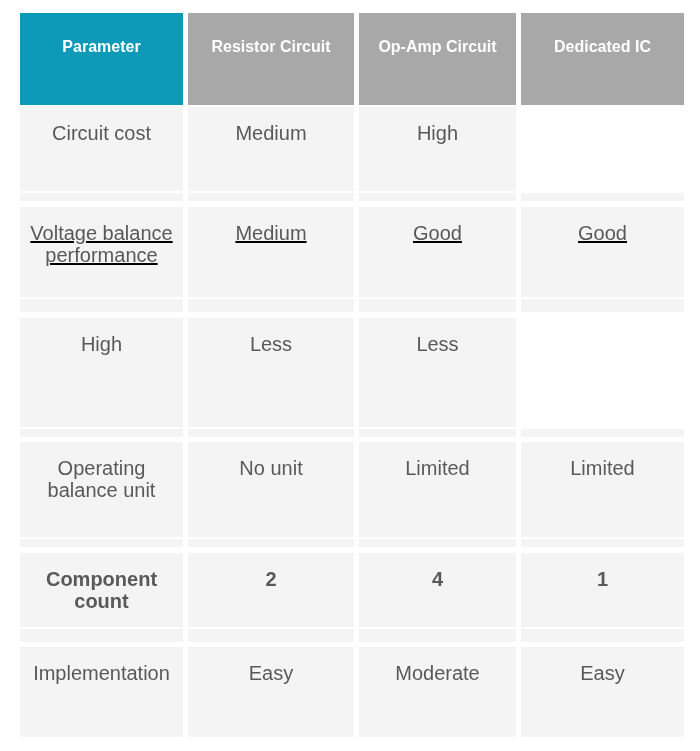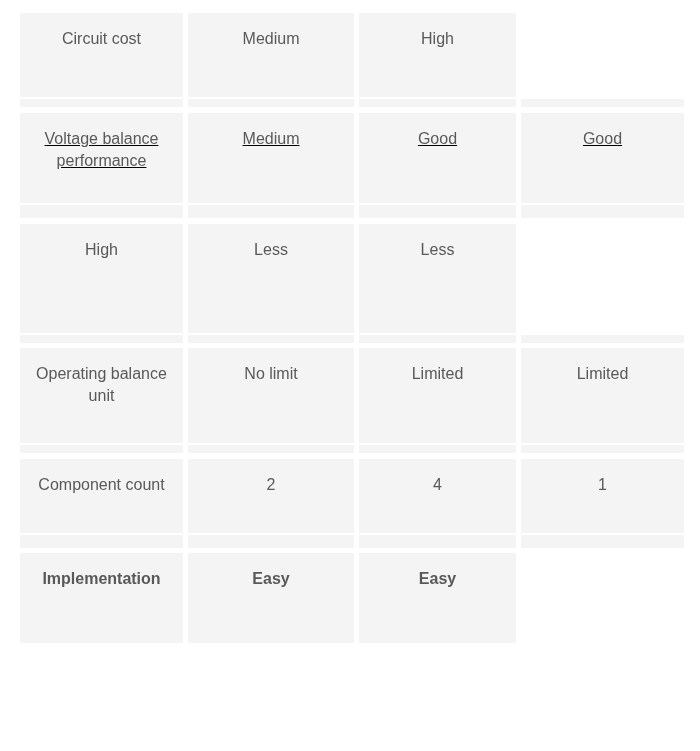--- a/index.html
+++ b/index.html
@@ -33,43 +33,49 @@
     color: #ffffff;
     font-weight: bold;
     font-size: 16px;
     padding-top: 25px;
   }
   .band.header .cell.accent { background: #0d9ab8; }
   
   .band.body .cell {
     background: #f4f4f4;
     color: #595959;
-    font-size: 16px;
+    font-size: 20px;
     line-height: 22px;
     padding: 15px 8px 0 8px;
   }
   .band.strip .cell { background: #f4f4f4; }
 
   .band.r1 { height: 84px;  margin-bottom: 2px; }
   .band.s1 { height: 8px;   margin-bottom: 6px; }
   .band.r2 { height: 90px;  margin-bottom: 2px; text-decoration: underline; }
   .band.s2 { height: 13px;  margin-bottom: 6px; }
   .band.r3 { height: 109px; margin-bottom: 2px; }
   .band.s3 { height: 8px;   margin-bottom: 5px; }
   .band.r4 { height: 95px;  margin-bottom: 2px; }
   .band.s4 { height: 8px;   margin-bottom: 6px; }
-  .band.r5 { height: 74px;  margin-bottom: 2px; }
+  .band.r5 { height: 74px;  margin-bottom: 2px; font-weight: bold; }
   .band.s5 { height: 13px;  margin-bottom: 5px; }
-  .band.r6 { height: 90px;  margin-bottom: 0; font-weight: bold; }
+  .band.r6 { height: 90px;  margin-bottom: 0; }
 </style>
 </head>
 <body>
 
 <div class="table-wrap">
 
+  <div class="band header">
+    <div class="cell accent">Parameter</div>
+    <div class="cell">Resistor Circuit</div>
+    <div class="cell">Op-Amp Circuit</div>
+    <div class="cell">Dedicated IC</div>
+  </div>
 
   <div class="band body r1">
     <div class="cell">Circuit cost</div>
     <div class="cell">Medium</div>
     <div class="cell">High</div>
   </div>
   <div class="band strip s1">
     <div class="cell"></div>
     <div class="cell"></div>
     <div class="cell"></div>
@@ -96,21 +102,21 @@
   </div>
   <div class="band strip s3">
     <div class="cell"></div>
     <div class="cell"></div>
     <div class="cell"></div>
     <div class="cell"></div>
   </div>
 
   <div class="band body r4">
     <div class="cell">Operating balance unit</div>
-    <div class="cell">No limit</div>
+    <div class="cell">No unit</div>
     <div class="cell">Limited</div>
     <div class="cell">Limited</div>
   </div>
   <div class="band strip s4">
     <div class="cell"></div>
     <div class="cell"></div>
     <div class="cell"></div>
     <div class="cell"></div>
   </div>
 
@@ -123,16 +129,17 @@
   <div class="band strip s5">
     <div class="cell"></div>
     <div class="cell"></div>
     <div class="cell"></div>
     <div class="cell"></div>
   </div>
 
   <div class="band body r6">
     <div class="cell">Implementation</div>
     <div class="cell">Easy</div>
+    <div class="cell">Moderate</div>
     <div class="cell">Easy</div>
   </div>
 
 </div>
 
 </body></html>

